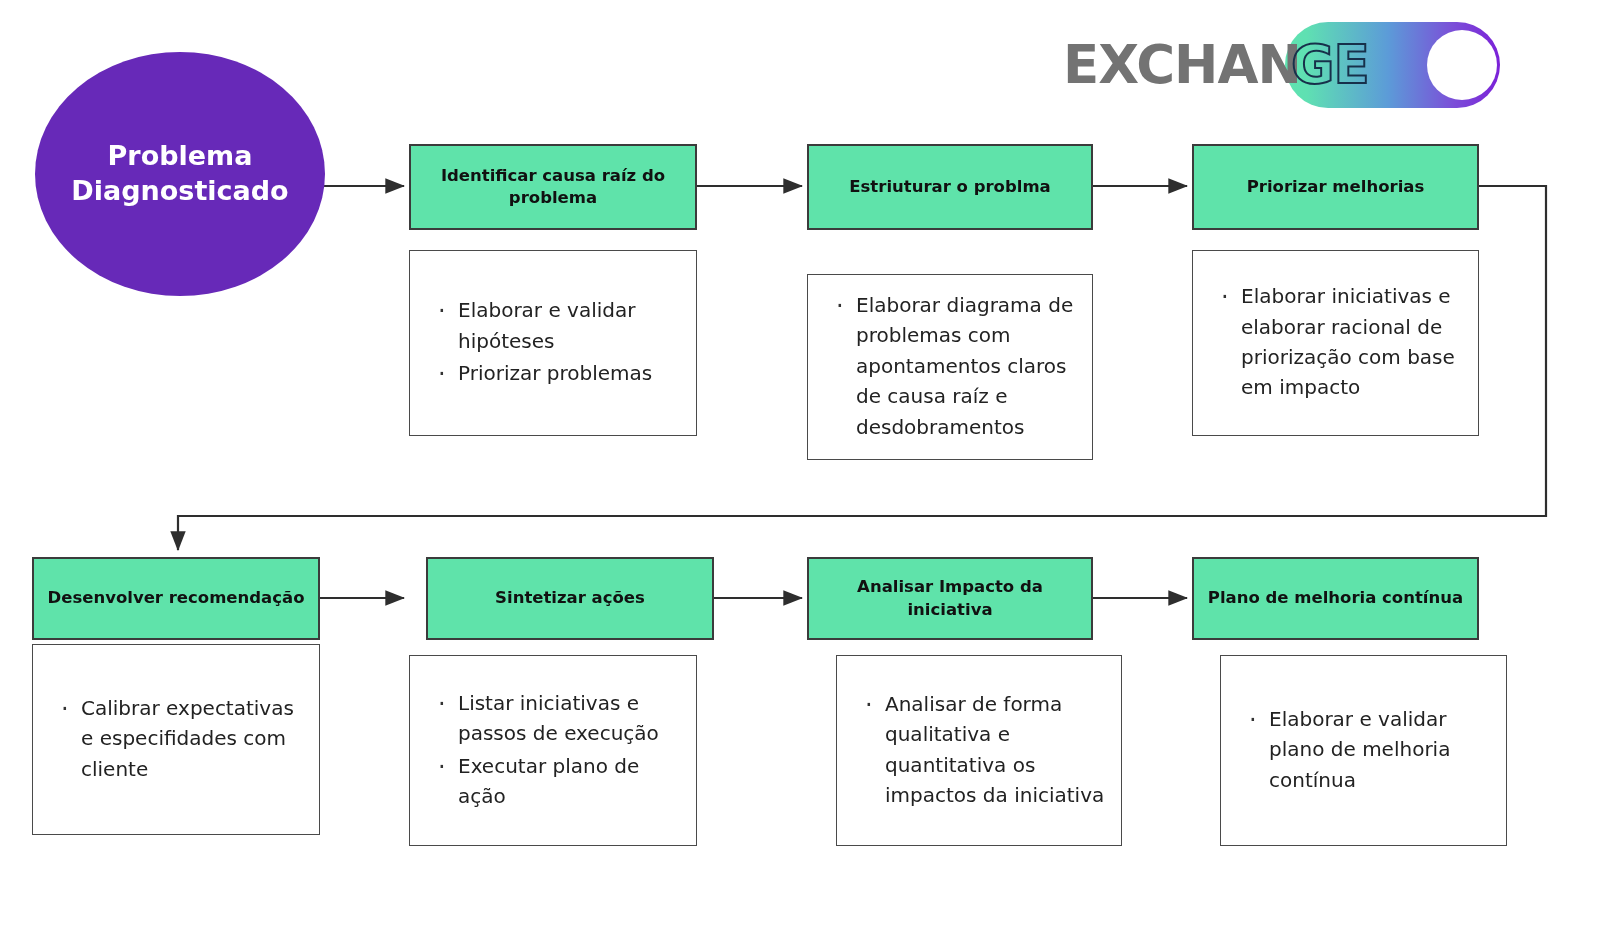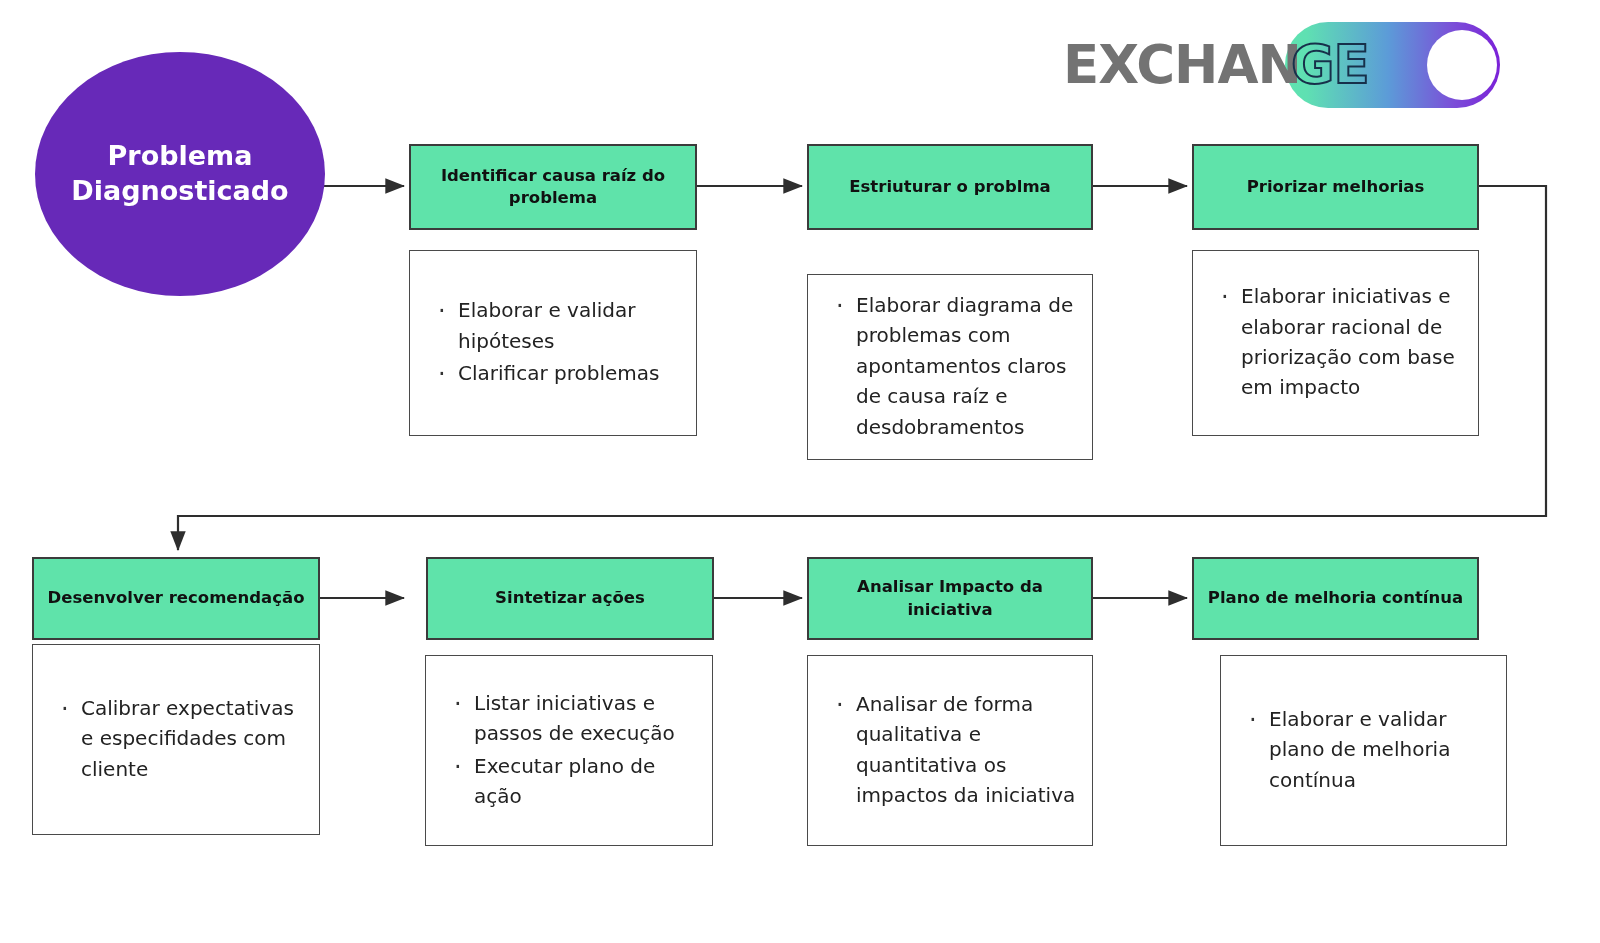--- a/index.html
+++ b/index.html
@@ -198,21 +198,21 @@
     <div class="label">Problema
 Diagnosticado</div>
   </div>
 
   <div class="step-header" style="left:409px; top:144px; width:288px; height:86px;">
     <div class="title">Identificar causa raíz do problema</div>
   </div>
   <div class="step-body" style="left:409px; top:250px; width:288px; height:186px;">
     <ul>
       <li>Elaborar e validar hipóteses</li>
-      <li>Clarificar problemas</li>
+      <li>Priorizar problemas</li>
     </ul>
   </div>
 
   <div class="step-header" style="left:807px; top:144px; width:286px; height:86px;">
     <div class="title">Estriuturar o problma</div>
   </div>
   <div class="step-body" style="left:807px; top:250px; width:286px; height:186px;margin-top:24px;">
     <ul>
       <li>Elaborar diagrama de problemas com apontamentos claros de causa raíz e desdobramentos</li>
     </ul>
@@ -232,31 +232,31 @@
   </div>
   <div class="step-body" style="left:32px; top:644px; width:288px; height:191px;">
     <ul>
       <li>Calibrar expectativas e especifidades com cliente</li>
     </ul>
   </div>
 
   <div class="step-header" style="left:409px; top:557px; width:288px; height:83px;margin-left:17px;">
     <div class="title">Sintetizar ações</div>
   </div>
-  <div class="step-body" style="left:409px; top:655px; width:288px; height:191px;margin-left:16px;">
+  <div class="step-body" style="left:409px; top:655px; width:288px; height:191px;">
     <ul>
       <li>Listar iniciativas e passos de execução</li>
       <li>Executar plano de ação</li>
     </ul>
   </div>
 
   <div class="step-header" style="left:807px; top:557px; width:286px; height:83px;">
     <div class="title">Analisar Impacto da iniciativa</div>
   </div>
-  <div class="step-body" style="left:807px; top:655px; width:286px; height:191px;">
+  <div class="step-body" style="left:836px; top:655px; width:286px; height:191px;">
     <ul>
       <li>Analisar de forma qualitativa e quantitativa os impactos da iniciativa</li>
     </ul>
   </div>
 
   <div class="step-header" style="left:1192px; top:557px; width:287px; height:83px;">
     <div class="title">Plano de melhoria contínua</div>
   </div>
   <div class="step-body" style="left:1192px; top:655px; width:287px; height:191px;margin-left:28px;">
     <ul>

